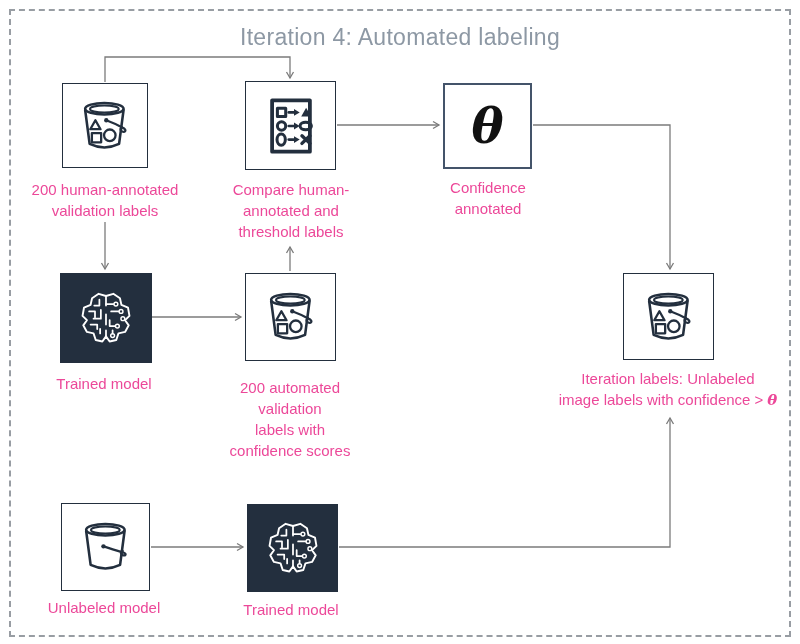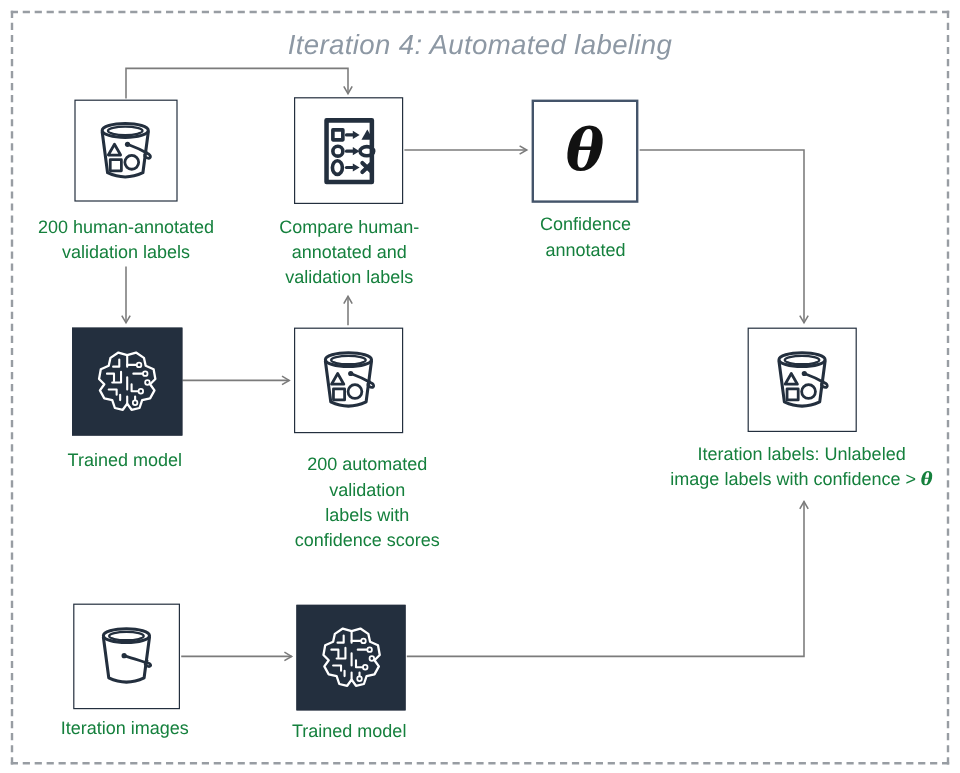--- a/index.html
+++ b/index.html
@@ -1,27 +1,27 @@
 <!DOCTYPE html>
 <html><head>
 <meta charset="utf-8">
 <style>
   html,body{margin:0;padding:0;background:#fff;}
   .canvas{position:relative;width:800px;height:644px;background:#ffffff;
     font-family:"Liberation Sans",sans-serif;overflow:hidden;}
   .frame{position:absolute;left:9px;top:9px;width:778px;height:624px;
     border:2px dashed #989da3;}
   .title{position:absolute;left:400px;top:24px;transform:translateX(-50%);
-    font-size:23px;color:#8d98a4;white-space:nowrap;letter-spacing:.3px;font-style:italic;}
+    font-size:23px;color:#8d98a4;white-space:nowrap;letter-spacing:.3px;}
   .node-box{position:absolute;background:#fff;border:1.5px solid #232f3e;
     box-sizing:border-box;display:flex;align-items:center;justify-content:center;}
   .node-box.dark{background:#232f3e;border:1.5px solid #232f3e;}
   .node-box.theta{border:2px solid #44546a;}
   .node-label{position:absolute;transform:translateX(-50%);text-align:center;
-    white-space:pre-line;font-size:15px;line-height:1.4;color:#15803d;}
+    white-space:pre-line;font-size:15px;line-height:1.4;color:#ec4899;}
   .theta-big{font-family:"DejaVu Serif",serif;font-style:italic;font-weight:700;
     font-size:48px;color:#111;line-height:1;}
   .theta-inline{font-family:"DejaVu Serif",serif;font-style:italic;font-weight:700;
     margin-left:4px;}
   .wires{position:absolute;left:0;top:0;width:800px;height:644px;pointer-events:none;}
 </style>
 </head>
 <body>
 
 <div class="canvas">
@@ -74,21 +74,21 @@
       <path d="M49,40.5 L56.5,45 L49,49.5 Z" fill="#232f3e" stroke="none"></path>
       <ellipse cx="64.5" cy="45" rx="7.5" ry="5" stroke-width="4"></ellipse>
       <ellipse cx="32" cy="63" rx="5.5" ry="7.5" stroke-width="4"></ellipse>
       <line x1="42" y1="63" x2="49" y2="63" stroke-width="3.5"></line>
       <path d="M49,58.5 L56.5,63 L49,67.5 Z" fill="#232f3e" stroke="none"></path>
       <path d="M59.5,58 L70,68 M70,58 L59.5,68" stroke-width="4.5"></path>
     </svg>
   </div>
   <div class="node-label" style="left:291px;top:179px;width:150px">Compare human-
 annotated and
-validation labels</div>
+threshold labels</div>
 
   <div class="node-box theta" style="left:443px;top:83px;width:89px;height:86px">
     <div class="theta-big">θ</div>
   </div>
   <div class="node-label" style="left:488px;top:177px;width:130px">Confidence
 annotated</div>
 
   <div class="node-box dark" style="left:60px;top:273px;width:92px;height:90px">
     <svg width="66" height="66" viewBox="0 0 90 90" fill="none" stroke="#ffffff" stroke-width="2.6" stroke-linecap="round" stroke-linejoin="round">
       <path d="M45,70 L40,77 L31,75 L28,66 L19,64 L14,55 L19,48 L13,42 L15,31 L24,27 L26,18 L35,12 L45,15 L55,12 L64,18 L66,27 L75,31 L77,42 L71,48 L76,55 L71,64 L62,66 L59,75 L50,77 Z"></path>
@@ -109,21 +109,21 @@
       <ellipse cx="49" cy="23" rx="30" ry="9"></ellipse>
       <ellipse cx="49" cy="23.5" rx="22.5" ry="5.5" stroke-width="3"></ellipse>
       <path d="M19,25 L26,78 Q49,89 72,78 L79,25"></path>
       <circle cx="52" cy="41" r="3.4" fill="#232f3e" stroke="none"></circle>
       <path d="M52,41 C63,45 75,51 80,54 C84,57 81,61 76,58 C73,56 74,53 77,52" stroke-width="3.6"></path>
       <path d="M35,41 L43,55 L27,55 Z" stroke-width="3.6"></path>
       <rect x="29.5" y="61" width="14.5" height="14.5" stroke-width="3.6"></rect>
       <circle cx="57.5" cy="64.5" r="9" stroke-width="3.6"></circle>
     </svg>
   </div>
-  <div class="node-label" style="left:306px;top:377px;width:160px">200 automated
+  <div class="node-label" style="left:290px;top:377px;width:160px">200 automated
 validation
 labels with
 confidence scores</div>
 
   <div class="node-box" style="left:623px;top:273px;width:91px;height:87px">
     <svg width="64" height="64" viewBox="0 0 100 100" fill="none" stroke="#232f3e" stroke-width="4" stroke-linecap="round" stroke-linejoin="round">
       <ellipse cx="49" cy="23" rx="30" ry="9"></ellipse>
       <ellipse cx="49" cy="23.5" rx="22.5" ry="5.5" stroke-width="3"></ellipse>
       <path d="M19,25 L26,78 Q49,89 72,78 L79,25"></path>
       <circle cx="52" cy="41" r="3.4" fill="#232f3e" stroke="none"></circle>
@@ -140,21 +140,21 @@
 
   <div class="node-box" style="left:61px;top:503px;width:89px;height:88px">
     <svg width="64" height="64" viewBox="0 0 100 100" fill="none" stroke="#232f3e" stroke-width="4" stroke-linecap="round" stroke-linejoin="round">
       <ellipse cx="49" cy="23" rx="30" ry="9"></ellipse>
       <ellipse cx="49" cy="23.5" rx="22.5" ry="5.5" stroke-width="3"></ellipse>
       <path d="M19,25 L26,78 Q49,89 72,78 L79,25"></path>
       <circle cx="46" cy="49" r="3.4" fill="#232f3e" stroke="none"></circle>
       <path d="M46,49 C58,53 72,57 78,59 C83,61 80,65 75,62 C72,60 73,57 76,56" stroke-width="3.6"></path>
     </svg>
   </div>
-  <div class="node-label" style="left:104px;top:597px;width:170px">Iteration images</div>
+  <div class="node-label" style="left:104px;top:597px;width:170px">Unlabeled model</div>
 
   <div class="node-box dark" style="left:247px;top:504px;width:91px;height:88px">
     <svg width="66" height="66" viewBox="0 0 90 90" fill="none" stroke="#ffffff" stroke-width="2.6" stroke-linecap="round" stroke-linejoin="round">
       <path d="M45,70 L40,77 L31,75 L28,66 L19,64 L14,55 L19,48 L13,42 L15,31 L24,27 L26,18 L35,12 L45,15 L55,12 L64,18 L66,27 L75,31 L77,42 L71,48 L76,55 L71,64 L62,66 L59,75 L50,77 Z"></path>
       <path d="M45,15 L45,28 M45,40 L45,54 M45,62 L45,70" stroke-width="2.4"></path>
       <path d="M36,20 L36,28 L29,28 M22,36 L30,36 L30,44 M38,34 L38,46 L28,46 M24,54 L33,54 L33,60 M37,66 L37,60" stroke-width="2.4"></path>
       <path d="M45,26 L55,26 M52,36 L62,36 M50,48 L50,56 L57,56 M54,66 L54,62" stroke-width="2.4"></path>
       <circle cx="58.5" cy="26" r="2.6" stroke-width="2"></circle>
       <circle cx="65.5" cy="36" r="2.6" stroke-width="2"></circle>
       <circle cx="60.5" cy="56" r="2.6" stroke-width="2"></circle>

